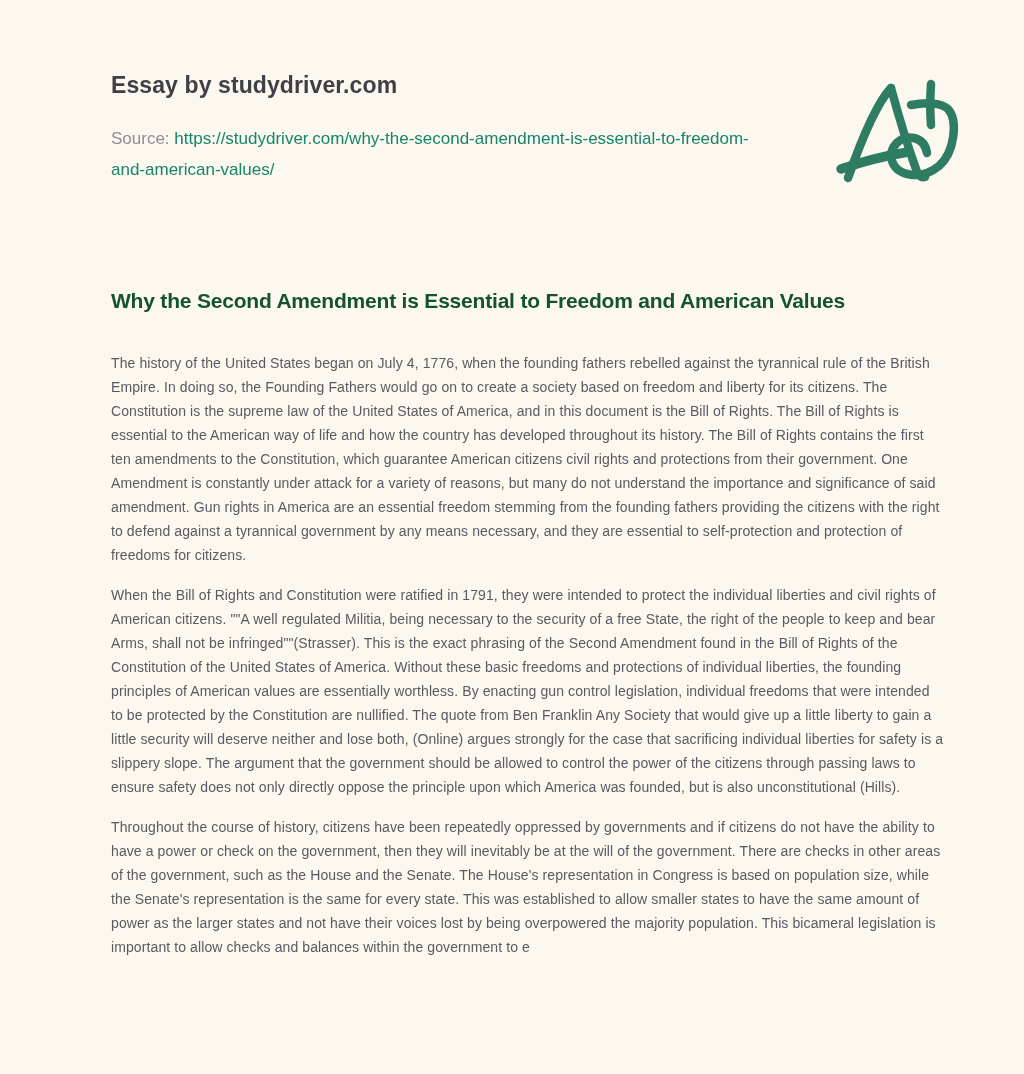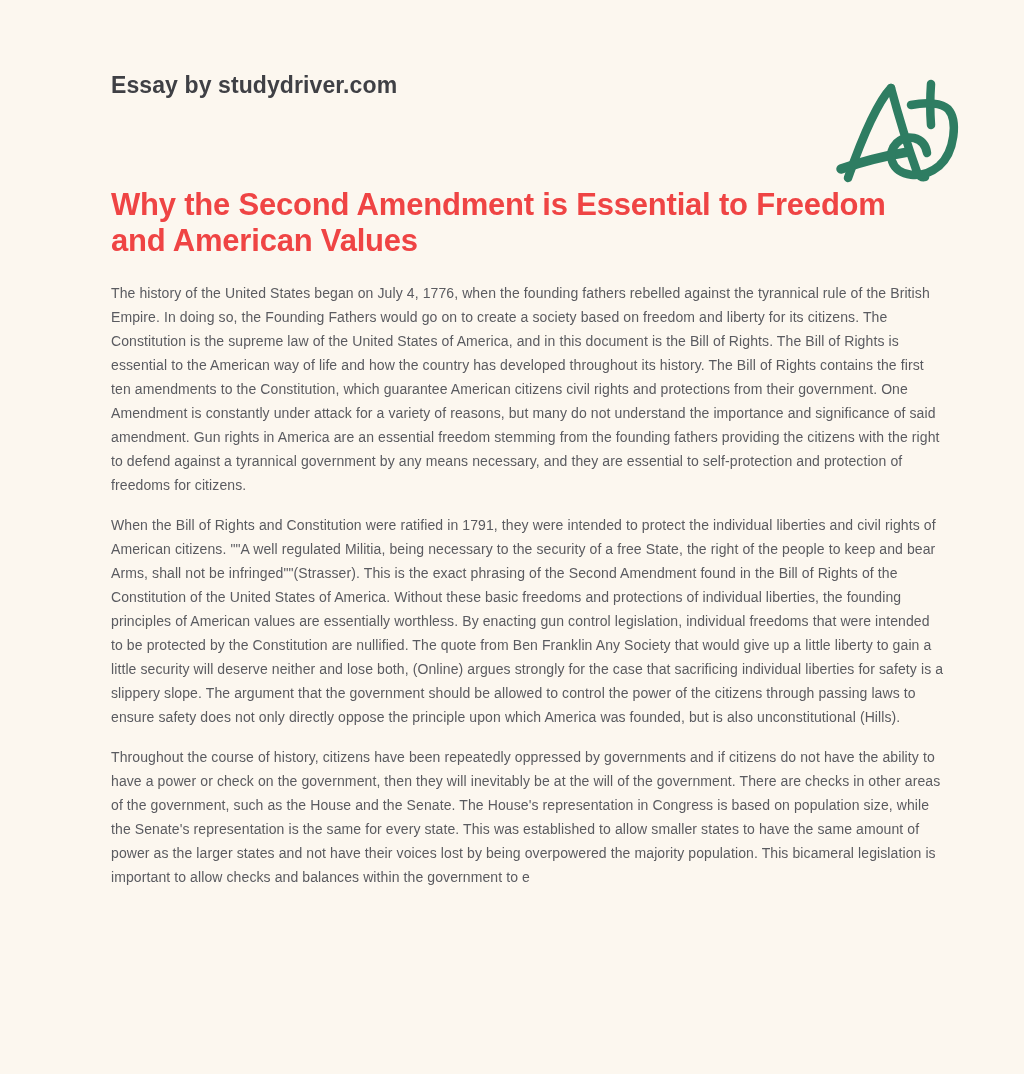--- a/index.html
+++ b/index.html
@@ -47,45 +47,46 @@
   .logo {
     position: absolute;
     top: 4px;
     right: -18px;
     width: 128px;
     height: 116px;
   }
   
   .article-title {
     margin: 88px 0 0 0;
-    font-size: 31px;
-    line-height: 36px;
+    font-size: 21px;
+    line-height: 56px;
     font-weight: 700;
     letter-spacing: -0.2px;
-    color: #ef4444;
+    color: #14532d;
   }
   .article-body {
     margin-top: 22px;
   }
   .article-body p {
     margin: 0 0 16px 0;
     font-size: 14px;
     line-height: 24px;
     color: #5A5B60;
     letter-spacing: 0.1px;
   }
 </style>
 </head>
 <body>
 
 <div class="page">
 
   <header class="page-header">
     <h2 class="byline">Essay by studydriver.com</h2>
 
+    <p class="source-line"><span>Source:</span> <a class="source-link">https://studydriver.com/why-the-second-amendment-is-essential-to-freedom-and-american-values/</a></p>
 
     <span class="logo">
       <svg width="128" height="116" viewBox="0 0 128 116" fill="none" xmlns="http://www.w3.org/2000/svg">
         <g stroke="#2E7D62" stroke-width="8.5" stroke-linecap="round" fill="none">
 
           <path d="M14 102 C28 62 42 28 57 12"></path>
 
           <path d="M57 12 C64 38 73 68 83 96 C85 100 88 102 91 101"></path>
 
           <path d="M7 93 C27 86 50 80 74 76" stroke-width="9.5"></path>

